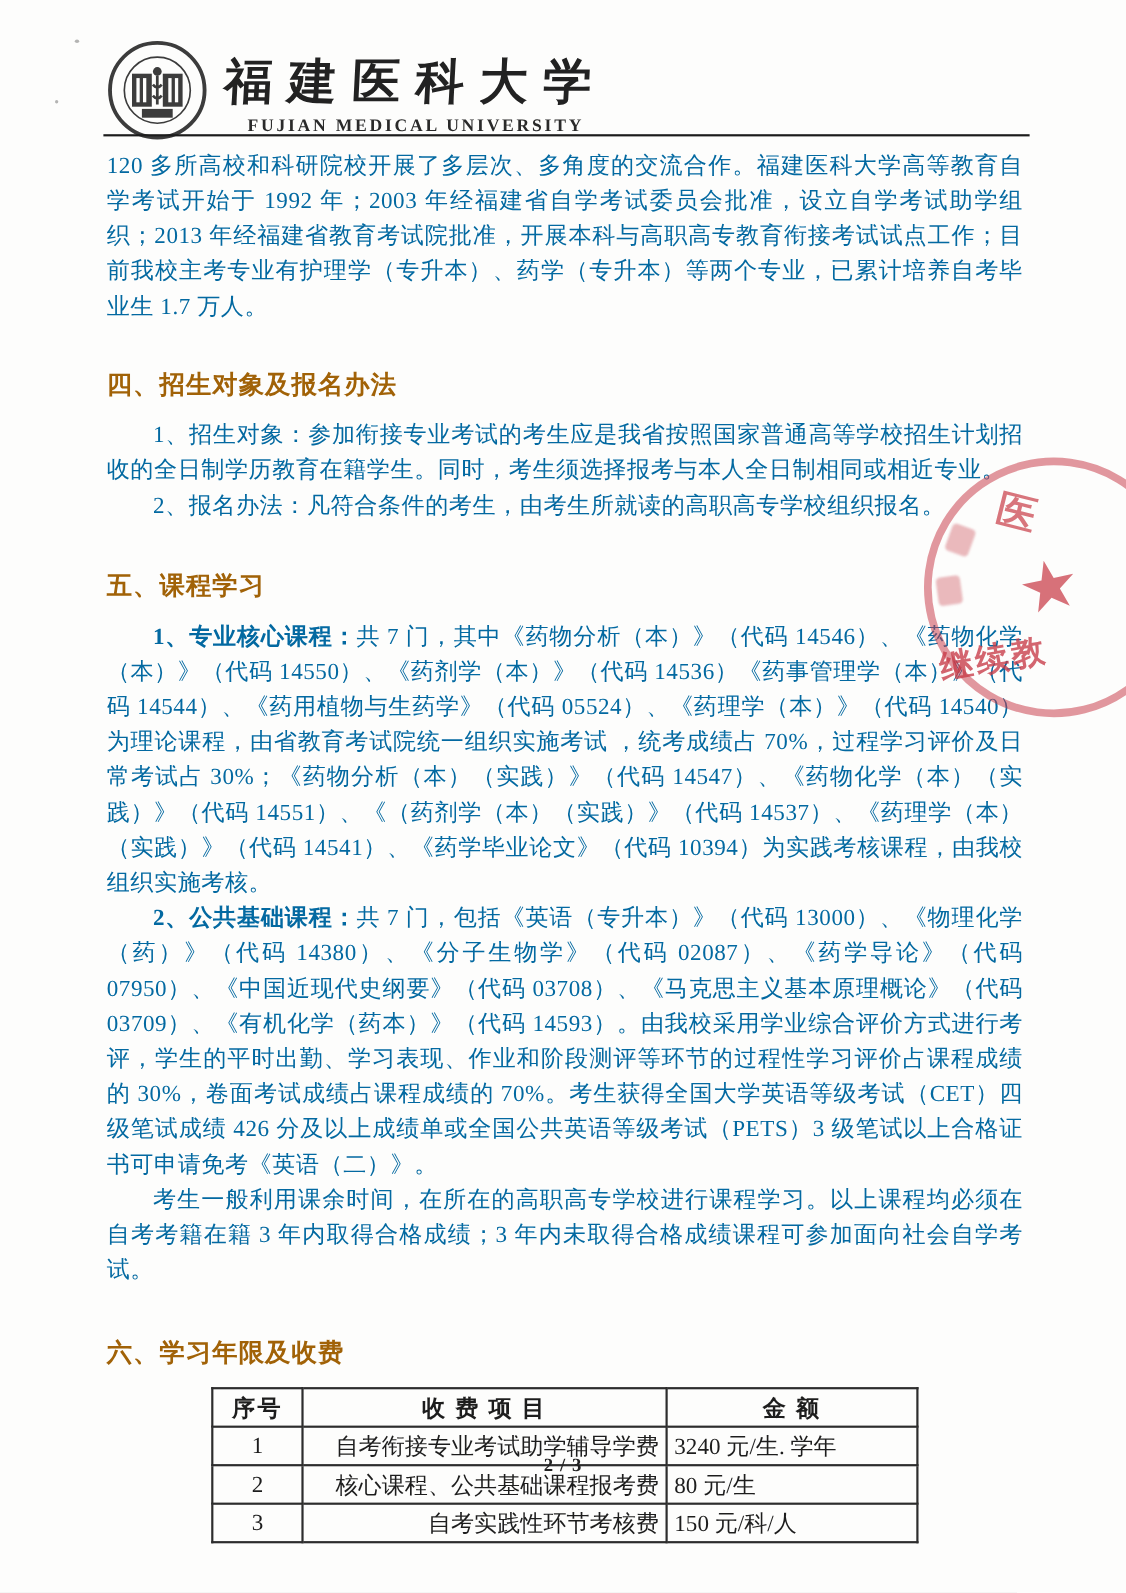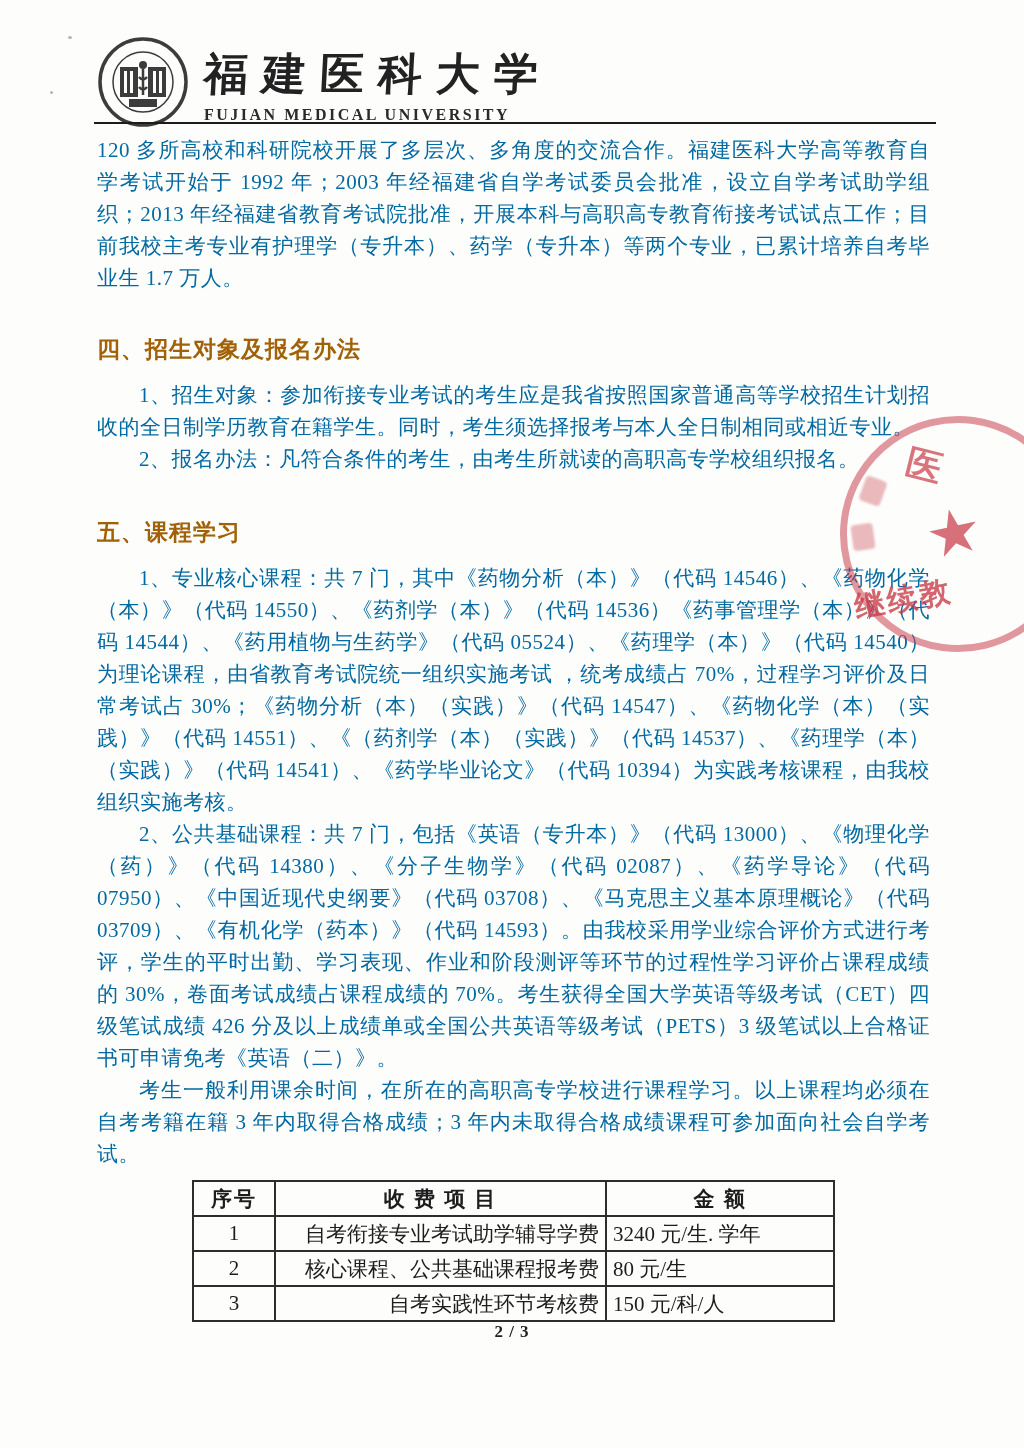--- a/index.html
+++ b/index.html
@@ -14,35 +14,35 @@
   .header { position:absolute; top:44px; left:96px; right:92px; height:80px; display:flex; align-items:center; }
   .logo-wrap { width:94px; height:94px; flex:0 0 auto; margin-top:-4px; }
   .name-block { margin-left:14px; flex:0 0 auto; }
   .uni-cn {
     font-size:44px; font-weight:700; letter-spacing:14px; color:#222;
     font-family:"DejaVu Serif","Liberation Serif",serif;
     transform:skewX(-3deg); white-space:nowrap;
   }
   .uni-en {
     font-size:16px; font-weight:700; letter-spacing:2.5px; color:#2a2a2a;
-    font-family:"Liberation Serif",serif; margin-top:2px; white-space:nowrap;
+    font-family:"Liberation Serif",serif; margin-top:2px; white-space:nowrap;text-align:center;
   }
   .slogan {
     margin-left:auto; font-size:19px; font-weight:700; font-style:italic;
     letter-spacing:4px; color:#222; white-space:nowrap; padding-top:6px;
   }
   .header-rule { position:absolute; top:122px; left:94px; width:842px; height:2px; background:#1c1c1c; }
   
   .content { position:absolute; top:134px; left:97px; width:833px; }
   .body-p {
     font-size:21px; line-height:32px; text-align:justify; color:#0369a1;
     letter-spacing:0.5px;
   }
   .indent { text-indent:2em; }
-  .lead { font-weight:400; }
+  .lead { font-weight:700; }
   h2.sec {
     font-family:"Liberation Sans","DejaVu Sans",sans-serif;
     font-size:23px; font-weight:700; color:#a16207; letter-spacing:1px;
   }
   .sec4 { margin:40px 0 14px 0; }
   .sec5 { margin:42px 0 14px 0; }
   .sec6 { margin:44px 0 16px 0; }
   
   .fees {
     margin:10px 0 0 95px; border-collapse:collapse; table-layout:fixed;
@@ -125,20 +125,21 @@
 
     <h2 class="sec sec4">四、招生对象及报名办法</h2>
     <p class="body-p indent">1、招生对象：参加衔接专业考试的考生应是我省按照国家普通高等学校招生计划招收的全日制学历教育在籍学生。同时，考生须选择报考与本人全日制相同或相近专业。</p>
     <p class="body-p indent">2、报名办法：凡符合条件的考生，由考生所就读的高职高专学校组织报名。</p>
 
     <h2 class="sec sec5">五、课程学习</h2>
     <p class="body-p indent"><span class="lead">1、专业核心课程：</span><span>共 7 门，其中《药物分析（本）》（代码 14546）、《药物化学（本）》（代码 14550）、《药剂学（本）》（代码 14536）《药事管理学（本）》（代码 14544）、《药用植物与生药学》（代码 05524）、《药理学（本）》（代码 14540）为理论课程，由省教育考试院统一组织实施考试 ，统考成绩占 70%，过程学习评价及日常考试占 30%；《药物分析（本）（实践）》（代码 14547）、《药物化学（本）（实践）》（代码 14551）、《（药剂学（本）（实践）》（代码 14537）、《药理学（本）（实践）》（代码 14541）、《药学毕业论文》（代码 10394）为实践考核课程，由我校组织实施考核。</span></p>
     <p class="body-p indent"><span class="lead">2、公共基础课程：</span><span>共 7 门，包括《英语（专升本）》（代码 13000）、《物理化学（药）》（代码 14380）、《分子生物学》（代码 02087）、《药学导论》（代码 07950）、《中国近现代史纲要》（代码 03708）、《马克思主义基本原理概论》（代码 03709）、《有机化学（药本）》（代码 14593）。由我校采用学业综合评价方式进行考评，学生的平时出勤、学习表现、作业和阶段测评等环节的过程性学习评价占课程成绩的 30%，卷面考试成绩占课程成绩的 70%。考生获得全国大学英语等级考试（CET）四级笔试成绩 426 分及以上成绩单或全国公共英语等级考试（PETS）3 级笔试以上合格证书可申请免考《英语（二）》。</span></p>
     <p class="body-p indent">考生一般利用课余时间，在所在的高职高专学校进行课程学习。以上课程均必须在自考考籍在籍 3 年内取得合格成绩；3 年内未取得合格成绩课程可参加面向社会自学考试。</p>
 
+    <h2 class="sec sec6">六、学习年限及收费</h2>
 
     <table class="fees">
       <tbody>
           <tr>
         <th class="col-no">序号</th>
         <th class="col-item">收 费 项 目</th>
         <th class="col-amt">金  额</th>
       </tr>
       <tr>
         <td class="col-no">1</td>

